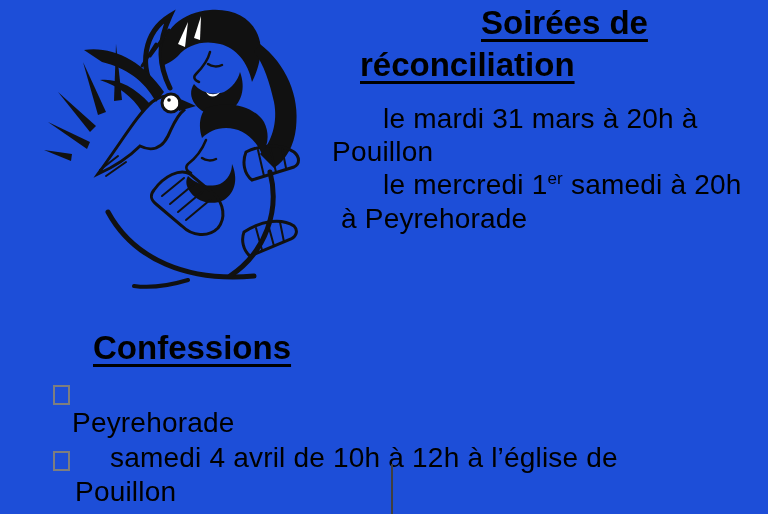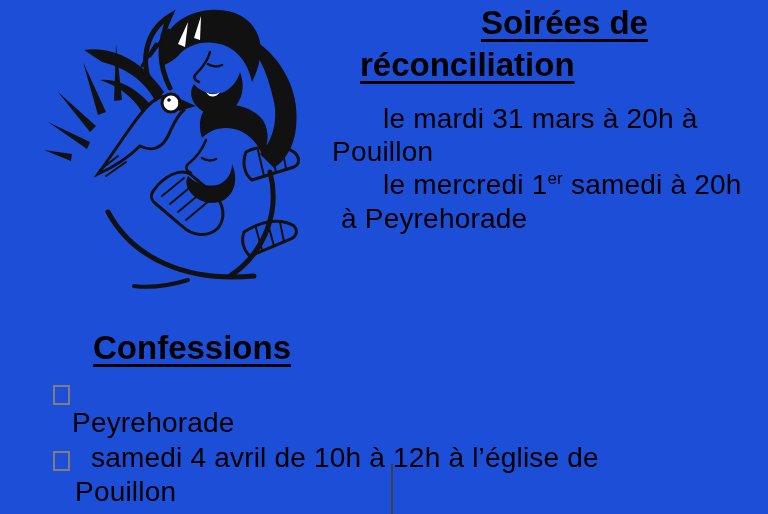--- a/index.html
+++ b/index.html
@@ -108,18 +108,18 @@
     <span>le mercredi 1</span><sup>er</sup><span> samedi à 20h</span>
   </div>
   <div class="abs body-text" style="left:341px; top:205px;">à Peyrehorade</div>
 
   <div class="abs heading" style="left:48px; top:331px;margin-left:45px;">Confessions</div>
 
   <div class="bullet-box" style="left:53px; top:385px;"></div>
   <div class="abs body-text" style="left:72px; top:409px;">Peyrehorade</div>
 
   <div class="bullet-box" style="left:53px; top:451px;"></div>
-  <div class="abs body-text" style="left:91px; top:444px;">samedi 4 avril de 10h à 12h à l’église de</div>
+  <div class="abs body-text" style="left:110px; top:444px;">samedi 4 avril de 10h à 12h à l’église de</div>
   <div class="abs body-text" style="left:75px; top:478px;">Pouillon</div>
 
   <div class="caret" style="left:391px; top:464px; height:50px;"></div>
 
 </div>
 
 </body></html>

